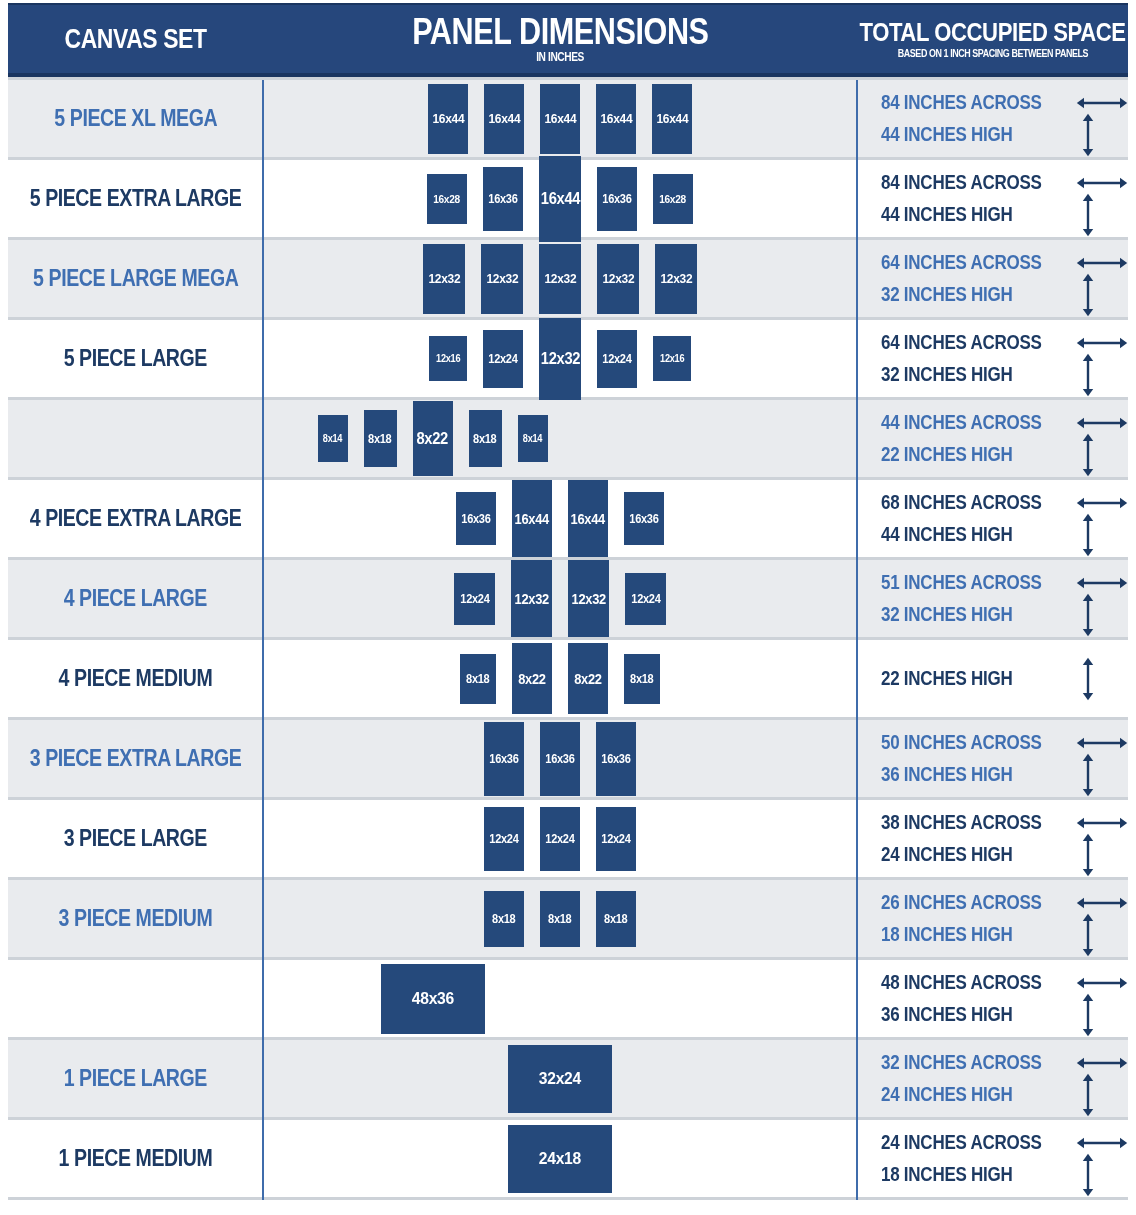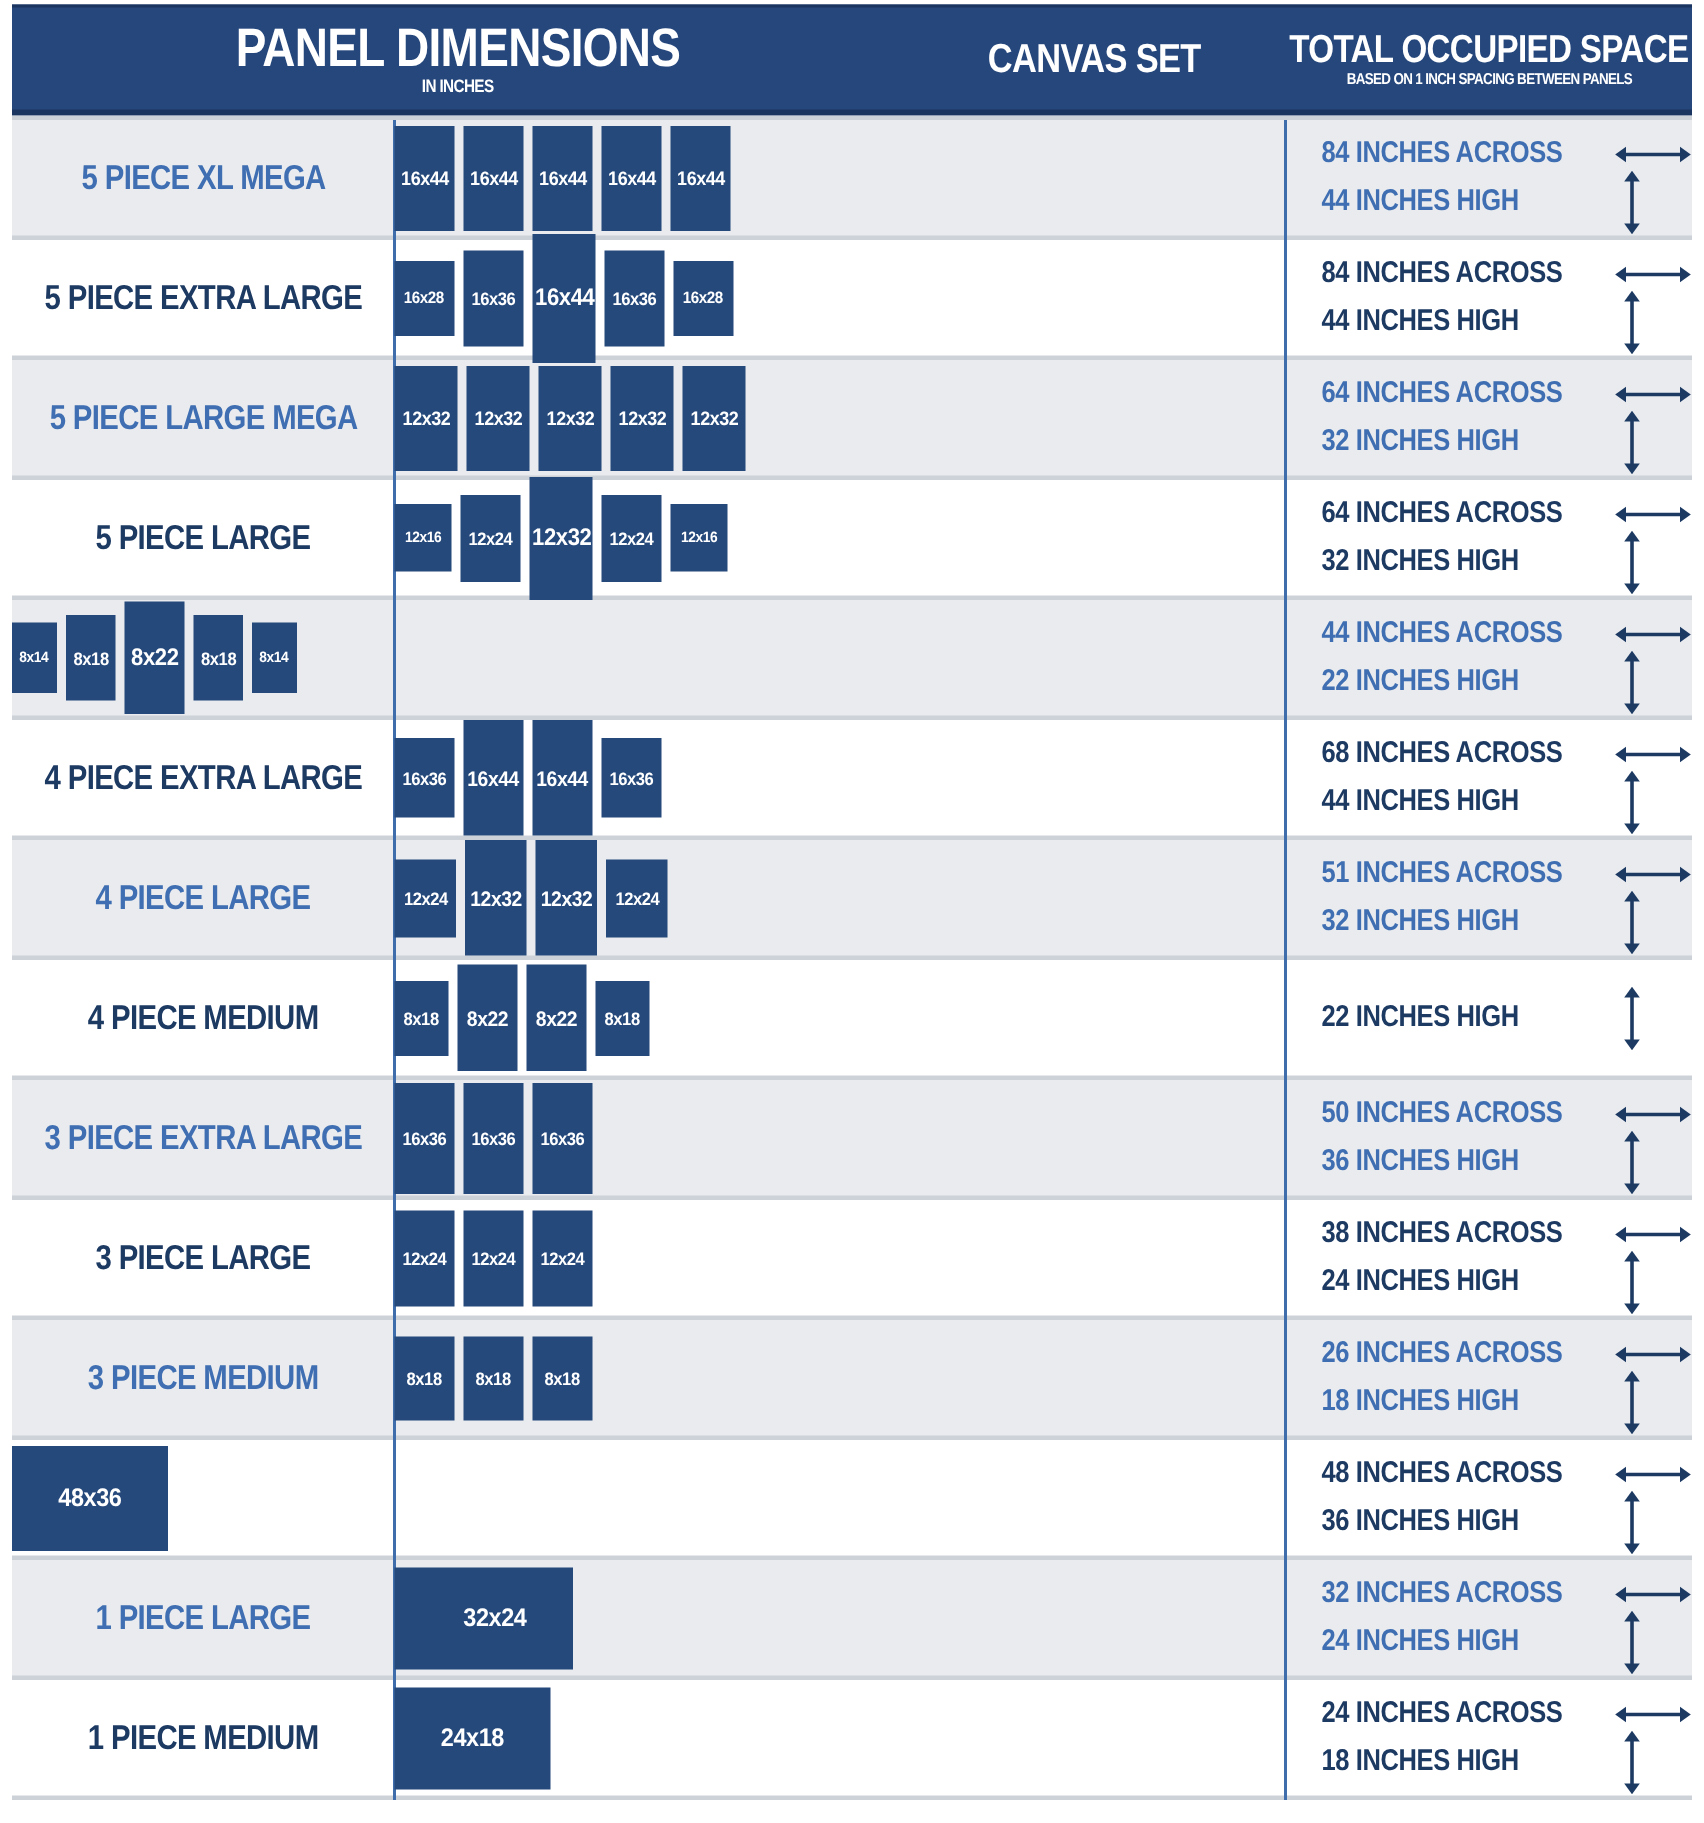--- a/index.html
+++ b/index.html
@@ -32,46 +32,46 @@
   .row.alt{background:#e9ebee;}
   .vline{position:absolute;top:0;bottom:0;width:2px;background:#3f6cab;z-index:2;}
   .vline-1{left:254px;}
   .vline-2{left:848px;}
 
   .col-set{width:255px;display:flex;align-items:center;justify-content:center;}
   .set-label{font-size:23px;font-weight:bold;white-space:nowrap;display:inline-block;
              transform:scaleX(.85);letter-spacing:-.5px;color:#1d3a63;}
   .row.alt .set-label{color:#3f6fb2;}
 
-  .col-panels{flex:1;display:flex;align-items:center;gap:6px;}
+  .col-panels{flex:1;display:flex;align-items:center;justify-content:center;gap:16px;}
   .panel{background:#25497b;color:#ffffff;display:flex;align-items:center;justify-content:center;
          position:relative;z-index:3;flex:none;}
   .panel .plabel{font-weight:bold;white-space:nowrap;display:inline-block;
                  transform:scaleX(.92);letter-spacing:-.3px;}
 
   .col-space{width:271px;display:flex;flex-direction:column;justify-content:center;gap:4px;
              padding:0 8px 0 24px;box-sizing:border-box;}
   .space-line{display:flex;align-items:center;height:28px;}
   .space-text{flex:1;font-size:20px;font-weight:bold;white-space:nowrap;display:inline-block;
               transform:scaleX(.85);transform-origin:left center;letter-spacing:-.3px;color:#1d3a63;}
   .row.alt .space-text{color:#3f6fb2;}
   .arrow-slot{width:64px;flex:none;display:flex;align-items:center;justify-content:center;color:#1d3a63;}
   .arrow-slot svg{display:block;}
 </style>
 </head>
 <body>
 
 <div class="page">
   <header class="hdr">
+    <div class="hcol hcol-set">
+      <span class="cond h-t1">CANVAS SET</span>
+    </div>
     <div class="hcol hcol-panels">
       <span class="cond h-t2">PANEL DIMENSIONS</span>
       <span class="cond h-s2">IN INCHES</span>
-    </div>
-    <div class="hcol hcol-set">
-      <span class="cond h-t1">CANVAS SET</span>
     </div>
     <div class="hcol hcol-space">
       <span class="cond h-t3">TOTAL OCCUPIED SPACE</span>
       <span class="cond h-s3">BASED ON 1 INCH SPACING BETWEEN PANELS</span>
     </div>
   </header>
 
   <div class="rows" id="rows">
     <div class="vline vline-1"></div>
     <div class="vline vline-2"></div>
@@ -546,21 +546,21 @@
               </svg>
             </span>
           </div>
         </div>
       </div>
       <div class="row alt">
         <div class="col-set">
           <span class="set-label">1 PIECE LARGE</span>
         </div>
         <div class="col-panels">
-          <div class="panel" style="width: 104px; height: 68px; padding-left: 15px;">
+          <div class="panel" style="width: 104px; height: 68px;">
             <span class="plabel" style="font-size: 17px;">32x24</span>
           </div>
         </div>
         <div class="col-space">
           <div class="space-line">
             <span class="space-text">32 INCHES ACROSS</span>
             <span class="arrow-slot">
               <svg width="52" height="14" viewBox="0 0 52 14">
                 <path d="M6 7 H46" stroke="currentColor" stroke-width="2.4" fill="none"></path>
                 <polygon points="8,1.8 0.8,7 8,12.2" fill="currentColor"></polygon>

